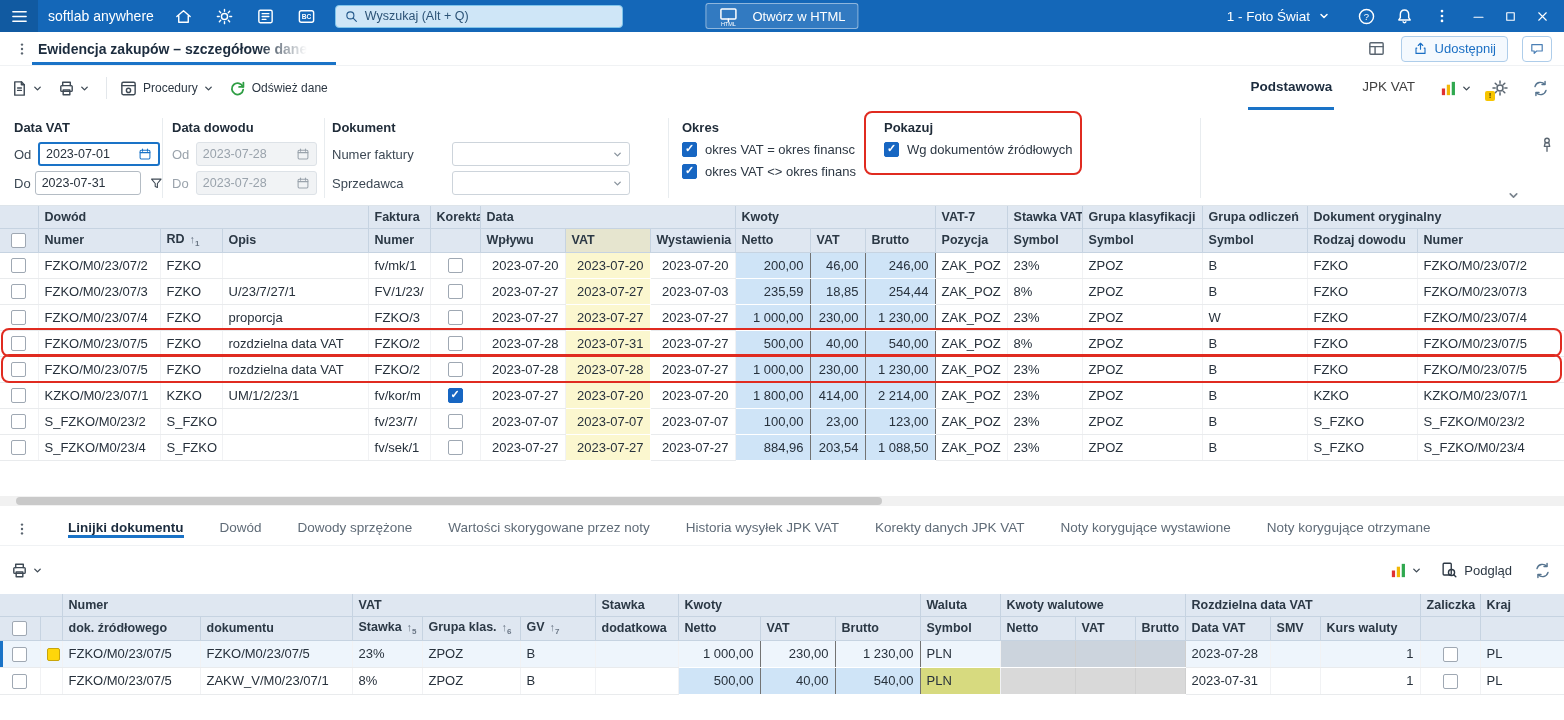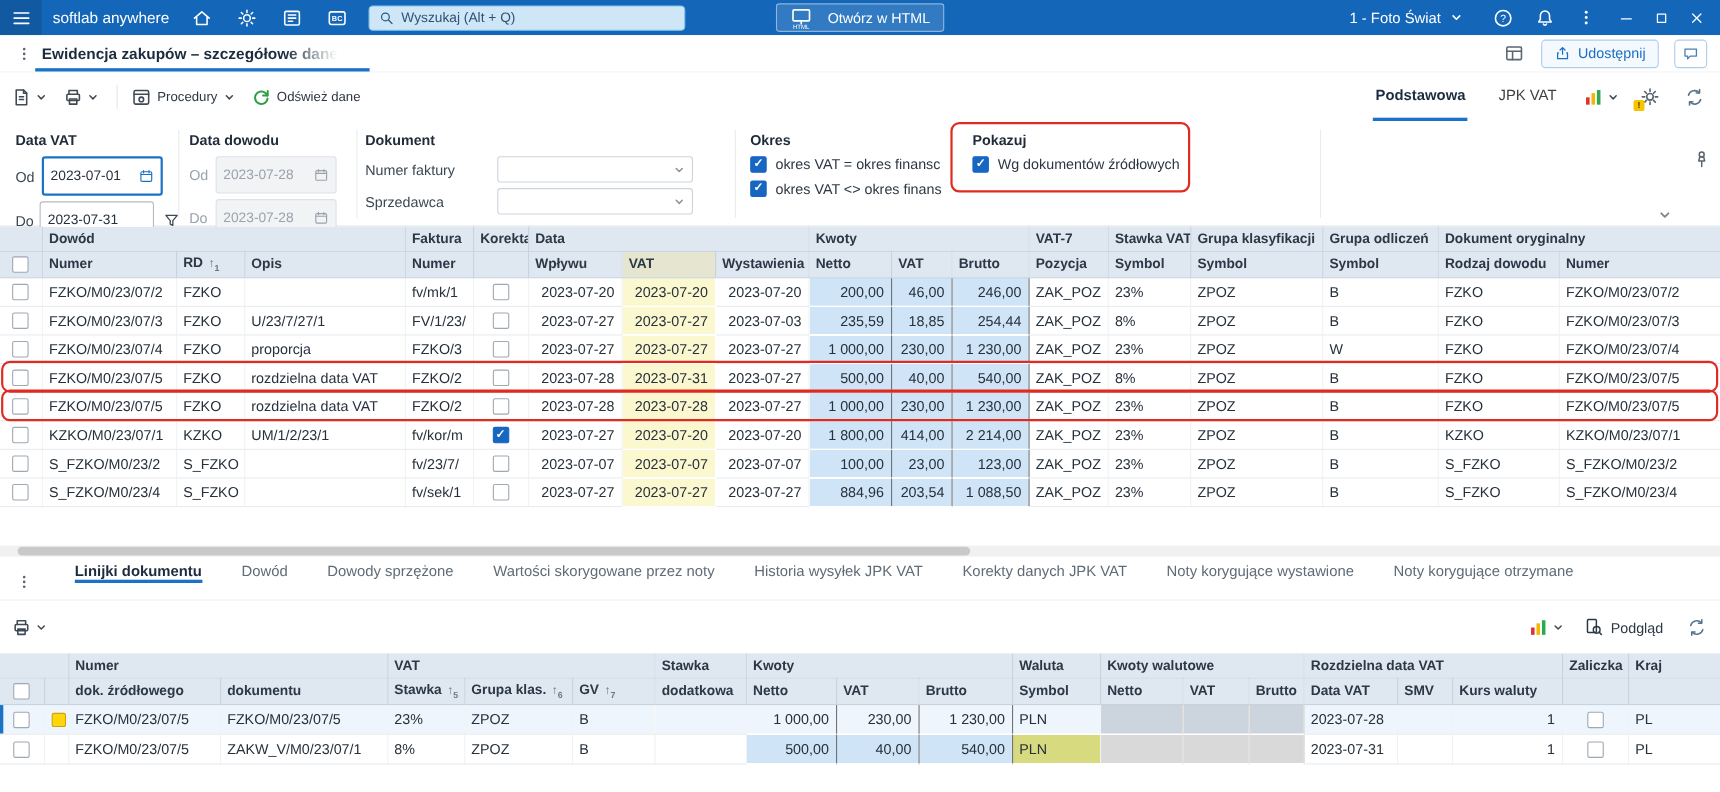--- a/index.html
+++ b/index.html
@@ -51,22 +51,22 @@
   .gear-badge{position:absolute;left:-5px;bottom:-3px;width:10px;height:10px;background:#f7c500;border-radius:2px;
     color:#4c3d00;font-size:8px;font-weight:700;line-height:10px;text-align:center}
 
   
   .filters{position:absolute;top:110px;left:0;width:100%;height:96px;background:#fff;border-bottom:1px solid #dde4ea}
   .fsec{position:absolute;top:10px}
   .ftitle{font-size:13px;font-weight:700;color:#1f2b38;margin-bottom:7px}
   .frow{display:flex;align-items:center;margin-top:5px}
   .flabel{width:24px;font-size:13px;color:#3c4854}
   .flabel.dim{color:#9aa3ac}
-  .finput{width:110px;height:24px;border:1px solid #b4bcc4;border-radius:3px;display:flex;align-items:center;
-    justify-content:space-between;padding:16px 6px;font-size:12.5px;color:#27313c;background:#fff;cursor:text}
+  .finput{width:122px;height:24px;border:1px solid #b4bcc4;border-radius:3px;display:flex;align-items:center;
+    justify-content:space-between;padding:4px 6px;font-size:12.5px;color:#27313c;background:#fff;cursor:text}
   .finput.focus{border:2px solid var(--accent,#1a73c7)}
   .finput.dis{background:#f1f3f5;border-color:#dde2e7;color:#9aa3ac;cursor:default}
   .cal{width:14px;height:14px;color:var(--accent,#1a73c7)}
   .cal.grey{color:#9aa3ac}
   .funnel{width:17px;height:17px;color:#3f4a55;margin-left:8px;cursor:pointer}
   .fcombo{width:178px;height:24px;border:1px solid #cdd4db;border-radius:3px;display:flex;align-items:center;
     justify-content:space-between;padding:0 6px;color:#8a949e;cursor:pointer;background:#fff}
   .flabel-wide{width:120px;font-size:13px;color:#3c4854}
   .fcheckrow{display:flex;align-items:center;gap:8px;margin-top:7px;cursor:pointer}
   .cblabel{font-size:13px;color:#2c3743;white-space:nowrap}
@@ -665,21 +665,21 @@
 </div>
 
 <div class="btabs">
   <div class="kebab-v">
     <svg class="i" width="16" height="16" viewBox="0 0 20 20">
         <circle cx="10" cy="4.5" r="1.5" fill="currentColor" stroke="none"></circle>
         <circle cx="10" cy="10" r="1.5" fill="currentColor" stroke="none"></circle>
         <circle cx="10" cy="15.5" r="1.5" fill="currentColor" stroke="none"></circle>
       </svg>
   </div>
-  <div id="bottom-tabs-list" style="display:flex;gap:36px;align-items:flex-start">
+  <div id="bottom-tabs-list" style="display:flex;gap:36px;align-items:center">
       <div class="btab active">Linijki dokumentu</div>
       <div class="btab">Dowód</div>
       <div class="btab">Dowody sprzężone</div>
       <div class="btab">Wartości skorygowane przez noty</div>
       <div class="btab">Historia wysyłek JPK VAT</div>
       <div class="btab">Korekty danych JPK VAT</div>
       <div class="btab">Noty korygujące wystawione</div>
       <div class="btab">Noty korygujące otrzymane</div>
     </div>
 </div>

